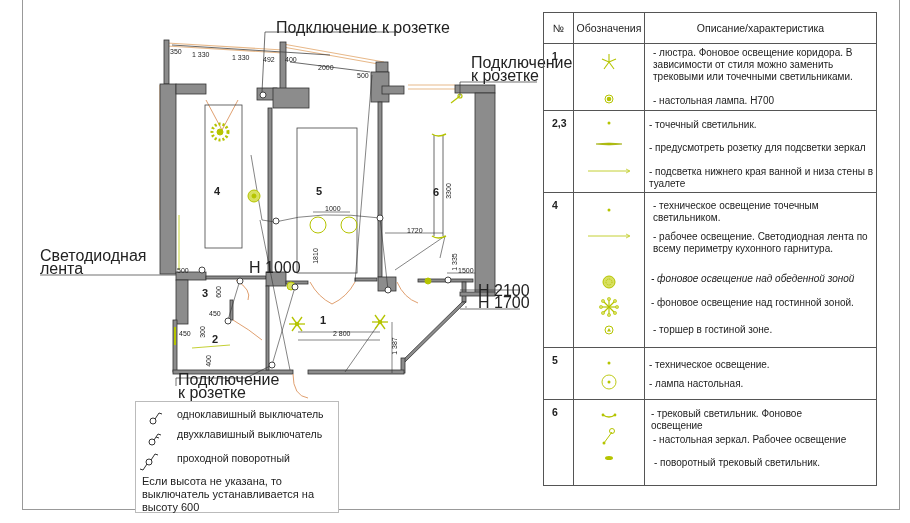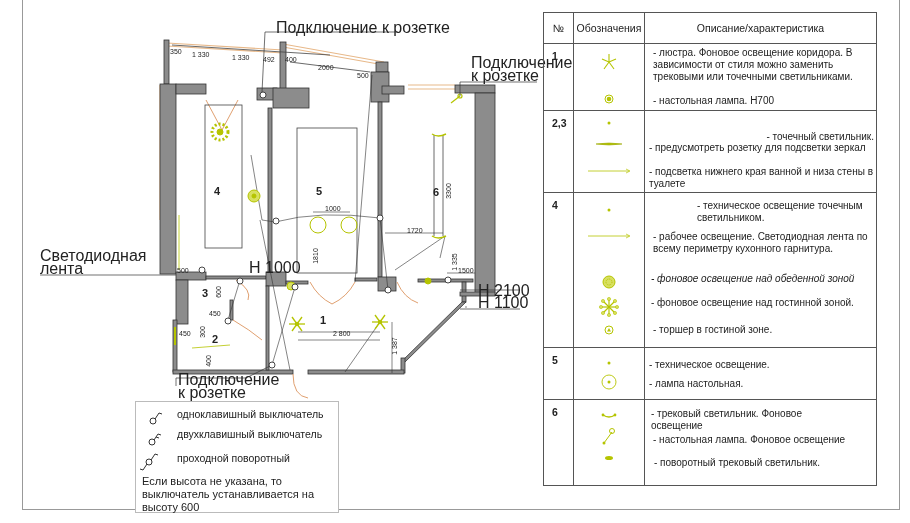--- a/index.html
+++ b/index.html
@@ -177,21 +177,21 @@
 
 <div class="lbl lbl-lg" style="left:276px;top:22px;">Подключение к розетке</div>
 <div class="lbl lbl-lg" style="left:471px;top:57px;">Подключение</div>
 <div class="lbl lbl-lg" style="left:471px;top:70px;">к розетке</div>
 <div class="lbl lbl-lg" style="left:40px;top:250px;">Светодиодная</div>
 <div class="lbl lbl-lg" style="left:40px;top:263px;">лента</div>
 <div class="lbl lbl-lg" style="left:178px;top:374px;">Подключение</div>
 <div class="lbl lbl-lg" style="left:178px;top:387px;">к розетке</div>
 <div class="lbl lbl-lg" style="left:205px;top:262px;margin-left:44px;">H 1000</div>
 <div class="lbl lbl-lg" style="left:478px;top:285px;">H 2100</div>
-<div class="lbl lbl-lg" style="left:478px;top:297px;">H 1100</div>
+<div class="lbl lbl-lg" style="left:478px;top:297px;">H 1700</div>
 
 <div class="lbl" style="left:320px;top:314px;font-weight:bold;">1</div>
 <div class="lbl" style="left:212px;top:333px;font-weight:bold;">2</div>
 <div class="lbl" style="left:202px;top:287px;font-weight:bold;">3</div>
 <div class="lbl" style="left:214px;top:185px;font-weight:bold;">4</div>
 <div class="lbl" style="left:316px;top:185px;font-weight:bold;">5</div>
 <div class="lbl" style="left:433px;top:186px;font-weight:bold;">6</div>
 
 <div class="lbl" style="left:170px;top:46px;font-size:7px;">350</div>
 <div class="lbl" style="left:192px;top:49px;font-size:7px;">1 330</div>
@@ -279,21 +279,21 @@
           </svg>
       <svg class="s" style="top:30px;" width="28" height="6">
             <path d="M1,3 Q14,1 27,3 Q14,5 1,3Z" fill="#b5c400" stroke="#9aa800" stroke-width="0.6"></path>
           </svg>
       <svg class="s" style="top:57px;" width="44" height="6">
             <line x1="1" y1="3" x2="42" y2="3" stroke="#b5c400" stroke-width="0.8"></line>
             <path d="M39,1 L43,3 L39,5" fill="none" stroke="#b5c400" stroke-width="0.7"></path>
           </svg>
     </td>
     <td class="cdesc">
-      <div class="item" style="top:20px;text-align:right;">- точечный светильник.</div>
+      <div class="item" style="top:8px;">- точечный светильник.</div>
       <div class="item" style="top:31px;">- предусмотреть розетку для подсветки зеркал</div>
       <div class="item" style="top:55px;">- подсветка нижнего края ванной и низа стены в туалете</div>
     </td>
   </tr>
 
   <tr style="height:155px;">
     <td class="cnum">4</td>
     <td class="csym">
       <svg class="s" style="top:14px;" width="6" height="6">
             <circle cx="3" cy="3" r="1.5" fill="#b5c400"></circle>
@@ -323,21 +323,21 @@
               <circle cx="6" cy="-6" r="1.6"></circle>
               <circle cx="-6" cy="6" r="1.6"></circle>
             </g>
           </svg>
       <svg class="s" style="top:132px;" width="10" height="10" viewBox="-5 -5 10 10">
             <circle r="4" fill="none" stroke="#b5c400"></circle>
             <path d="M-2,1.5 L0,-2 L2,1.5Z" fill="#b5c400"></path>
           </svg>
     </td>
     <td class="cdesc">
-      <div class="item" style="top:7px;left:8px;margin-left:44px;">- техническое освещение точечным светильником.</div>
+      <div class="item" style="top:7px;left:8px;">- техническое освещение точечным светильником.</div>
       <div class="item" style="top:38px;left:8px;">- рабочее освещение. Светодиодная лента по всему периметру кухонного гарнитура.</div>
       <div class="item" style="top:80px;left:6px;font-style:italic;">- фоновое освещение над обеденной зоной</div>
       <div class="item" style="top:104px;left:6px;">- фоновое освещение над гостинной зоной.</div>
       <div class="item" style="top:131px;left:8px;">- торшер в гостиной зоне.</div>
     </td>
   </tr>
 
   <tr style="height:52px;">
     <td class="cnum">5</td>
     <td class="csym">
@@ -367,18 +367,18 @@
             <line x1="2" y1="16" x2="10" y2="5" stroke="#b5c400" stroke-width="1"></line>
             <circle cx="2" cy="16" r="1.5" fill="#b5c400"></circle>
             <circle cx="10" cy="4" r="2.5" fill="none" stroke="#b5c400"></circle>
           </svg>
       <svg class="s" style="top:55px;" width="10" height="6">
             <ellipse cx="5" cy="3" rx="4" ry="2" fill="#b5c400"></ellipse>
           </svg>
     </td>
     <td class="cdesc">
       <div class="item" style="top:8px;left:6px;width:175px;white-space:normal;">- трековый светильник. Фоновое освещение</div>
-      <div class="item" style="top:34px;left:8px;">- настольная лампа. Фоновое освещение</div>
+      <div class="item" style="top:34px;left:8px;">- настольная зеркал. Рабочее освещение</div>
       <div class="item" style="top:57px;left:9px;">- поворотный трековый светильник.</div>
     </td>
   </tr>
 </tbody>
   </table>
 
 </body></html>

